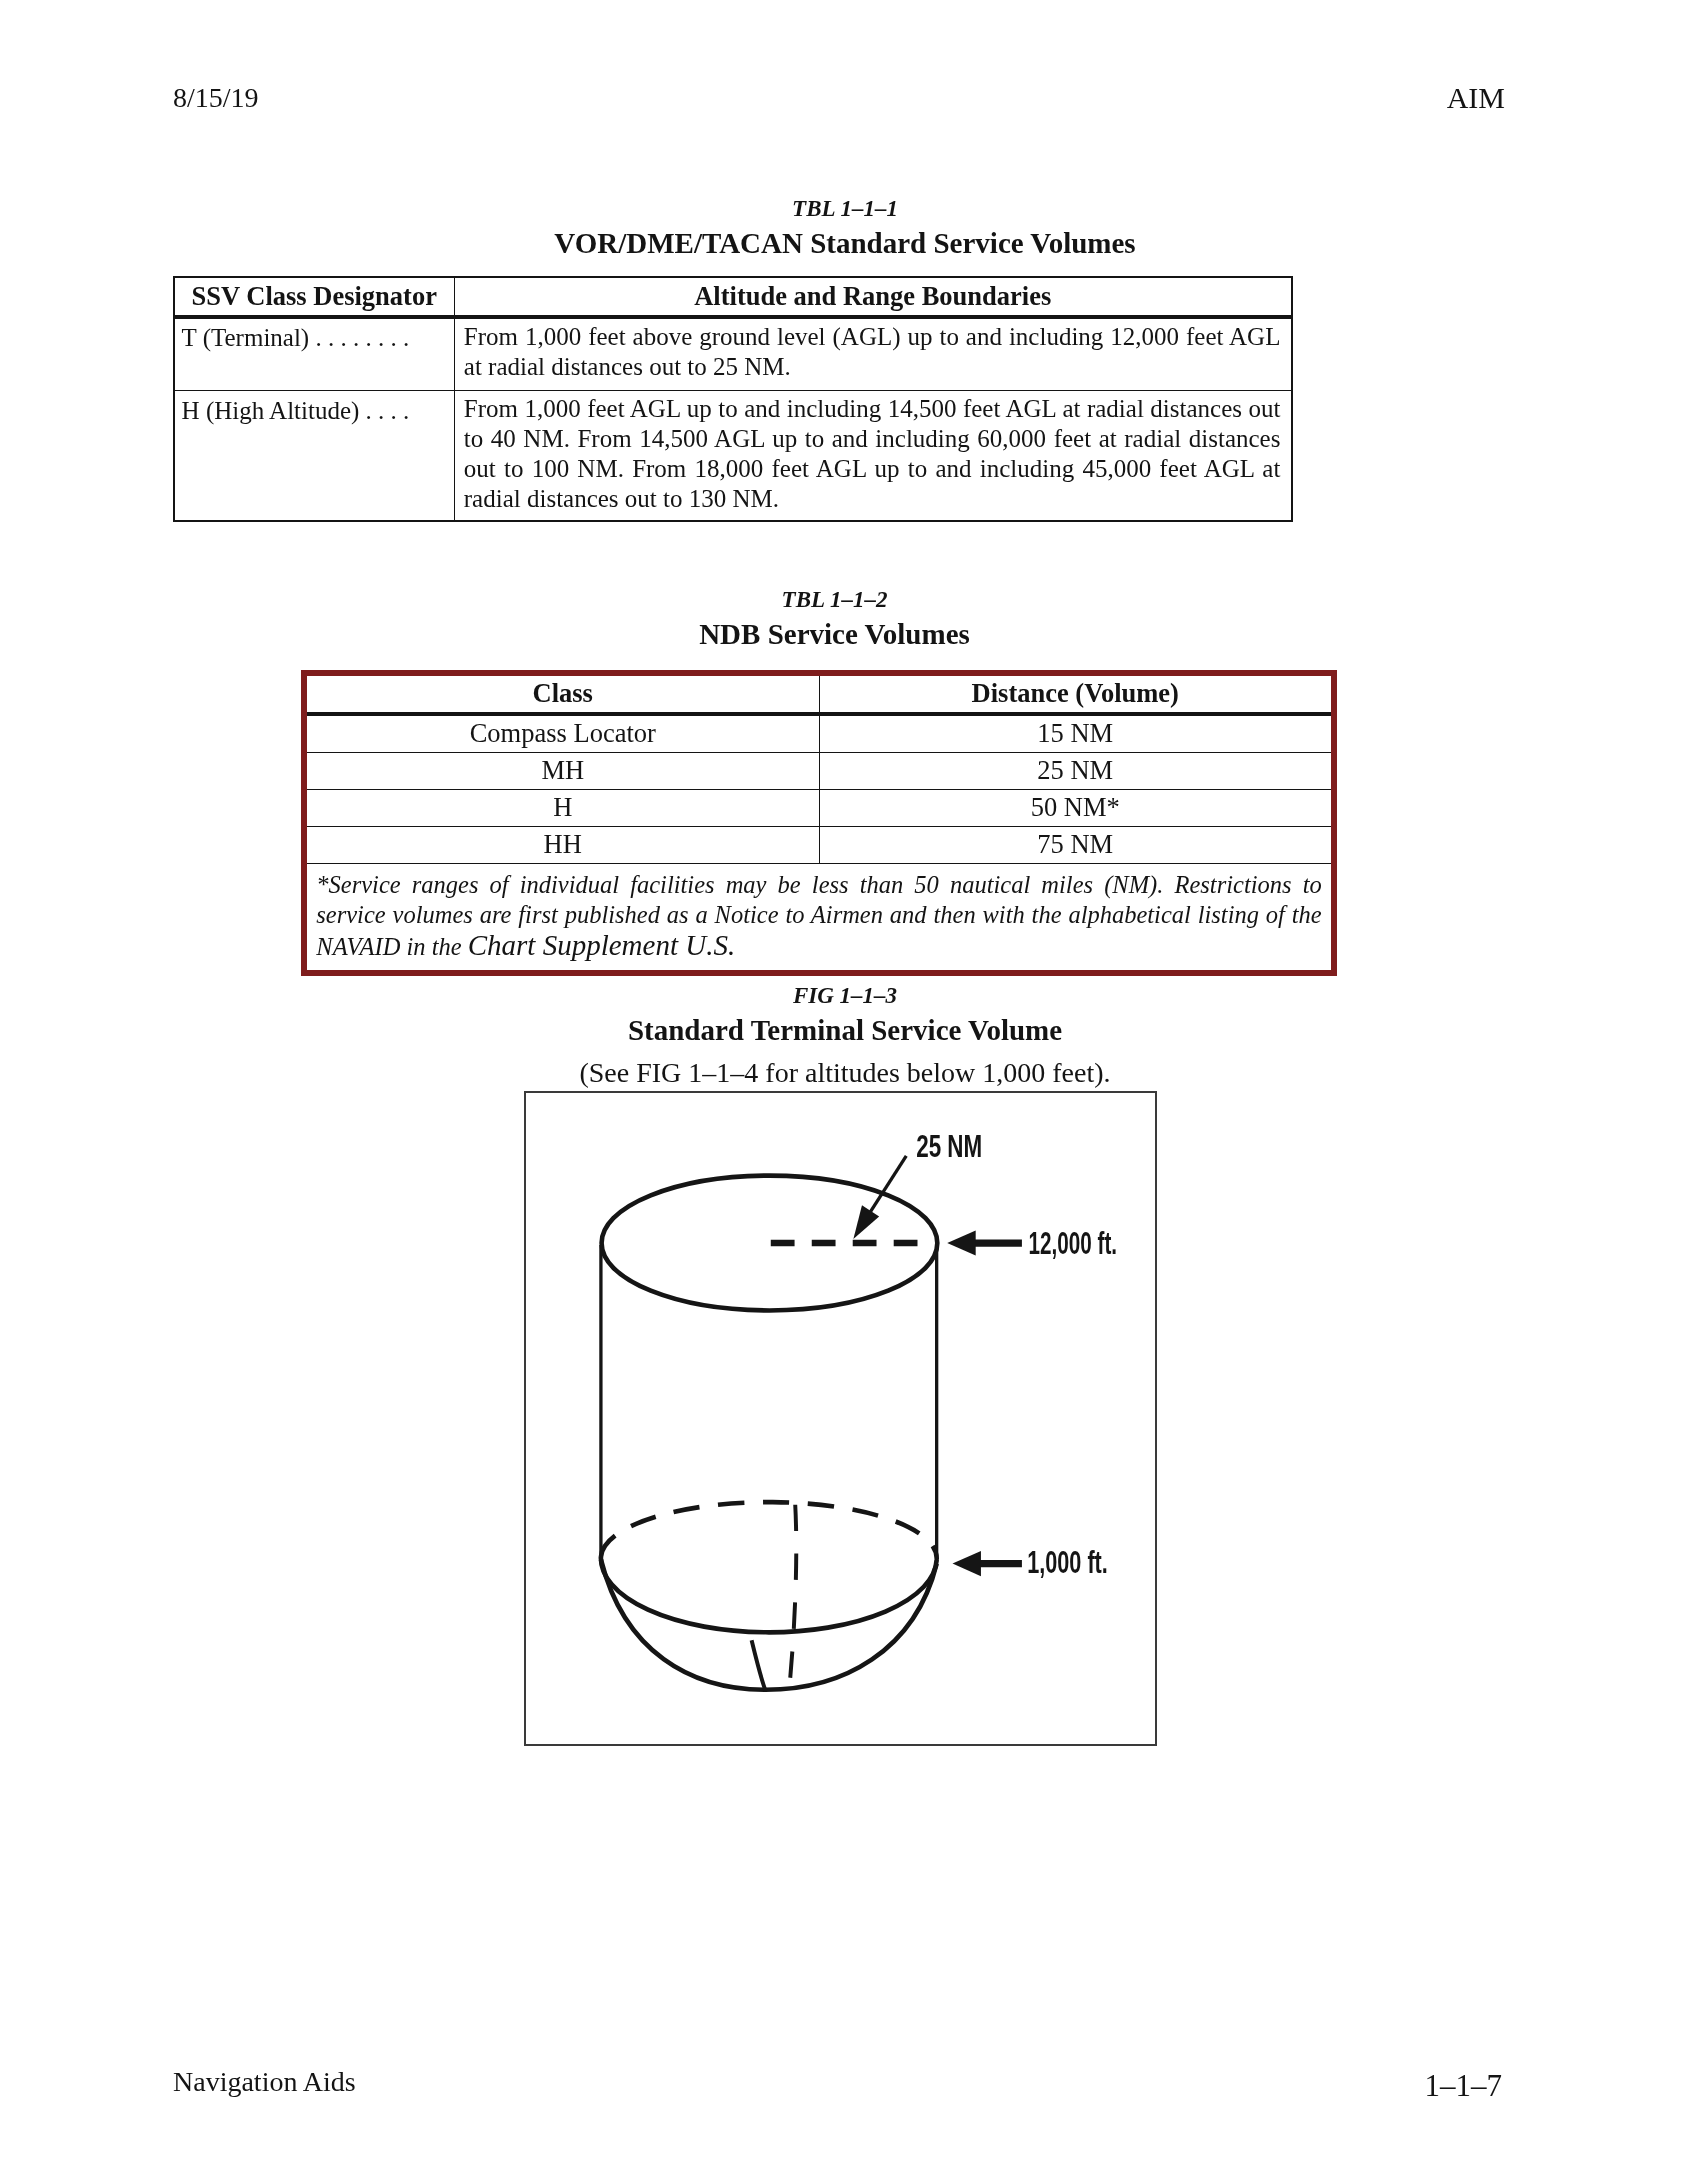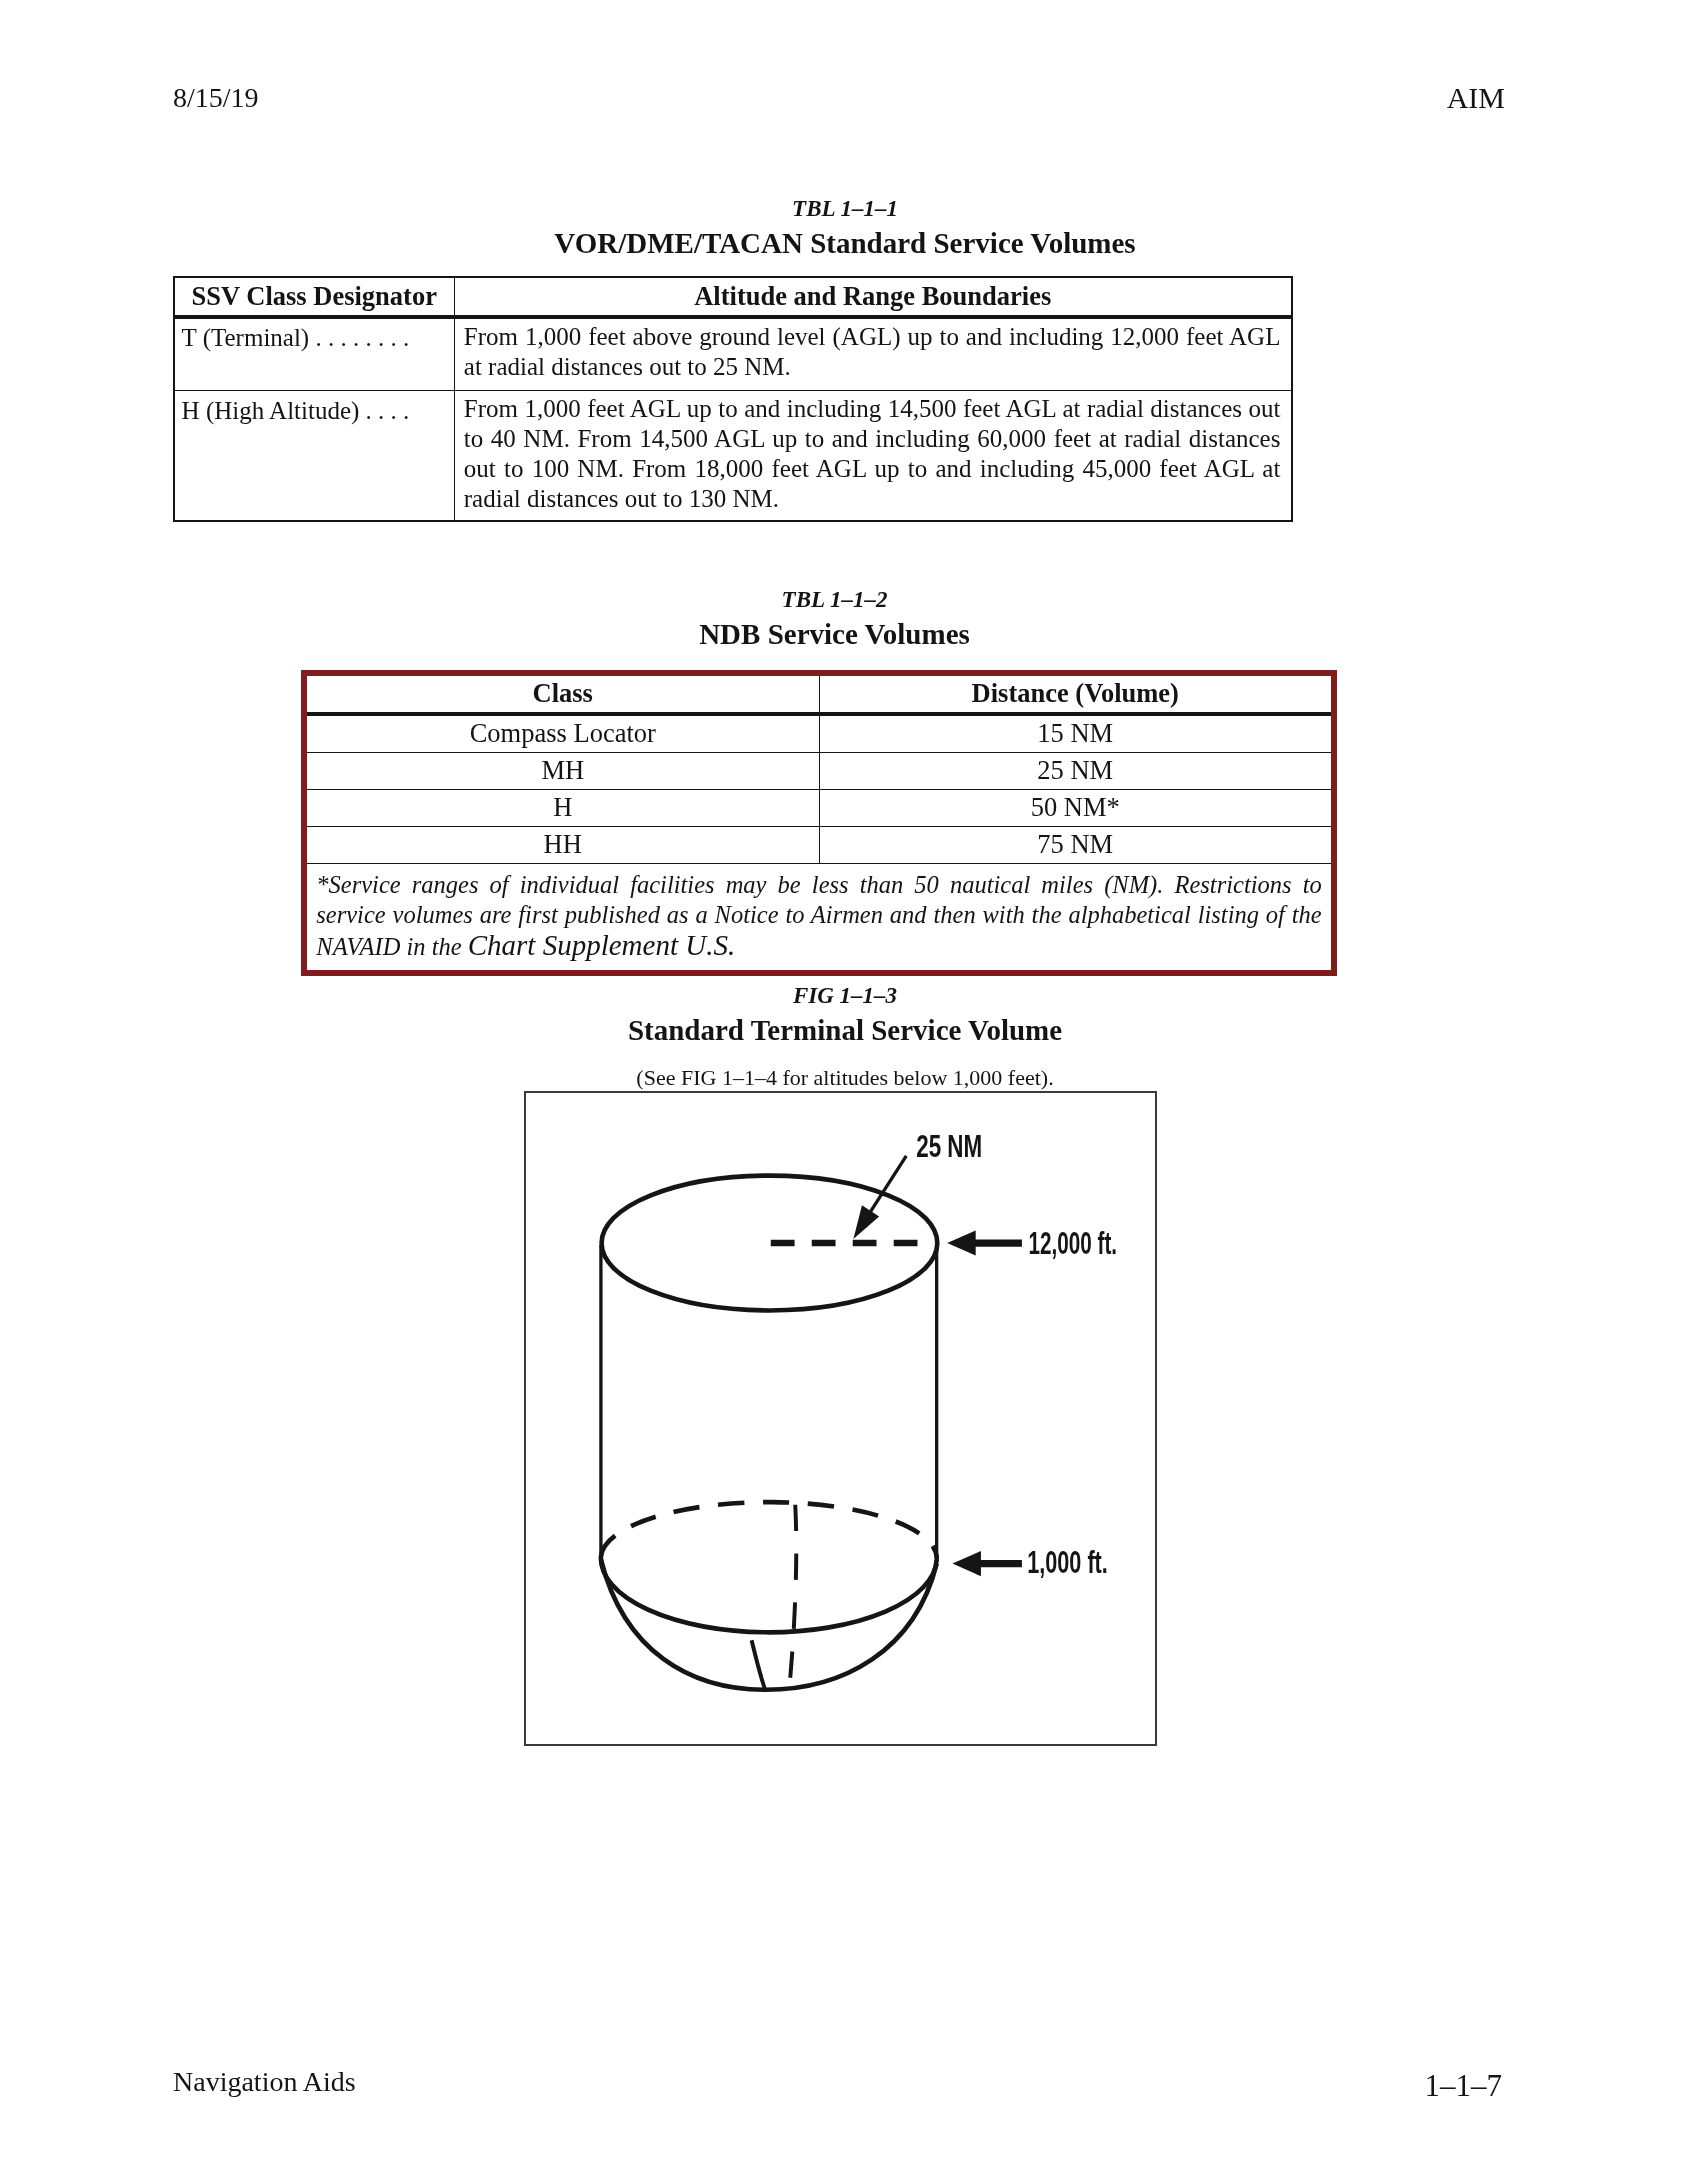--- a/index.html
+++ b/index.html
@@ -10,21 +10,21 @@
   .abs{position:absolute;}
   
   .hdr-date{left:173px;top:82px;font-size:28px;}
   .hdr-aim{right:182px;top:81px;font-size:30px;}
   .ftr-left{left:173px;top:2066px;font-size:28px;}
   .ftr-right{right:185px;top:2068px;font-size:31px;text-align:right;}
   
   .capblock{text-align:center;}
   .cap-small{font-size:23px;font-weight:bold;font-style:italic;}
   .cap-title{font-size:29px;font-weight:bold;margin-top:4.6px;}
-  .cap-sub{font-size:22px;margin-top:18px;}
+  .cap-sub{font-size:28px;margin-top:10px;}
   .capb-t1{left:173px;top:196px;width:1344px;}
   .capb-t2{left:289px;top:587px;width:1091px;}
   .capb-fig{left:173px;top:983px;width:1344px;}
   
   table{border-collapse:collapse;table-layout:fixed;background:#fff;}
   .t1{left:173px;top:276px;width:1120px;border:2px solid #141414;}
   .t1 th,.t1 td{border:1.3px solid #141414;}
   .t1 thead th{
     border-bottom:4.6px solid #141414;font-size:26.5px;font-weight:bold;
     text-align:center;height:34px;padding:1.3px 5.3px;

